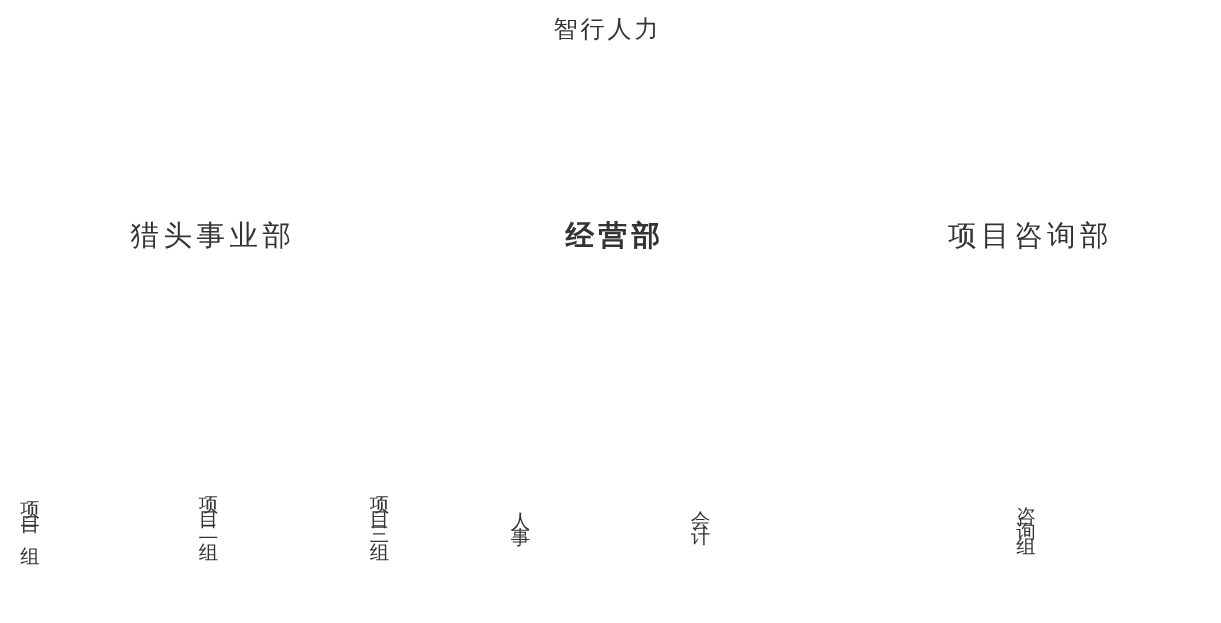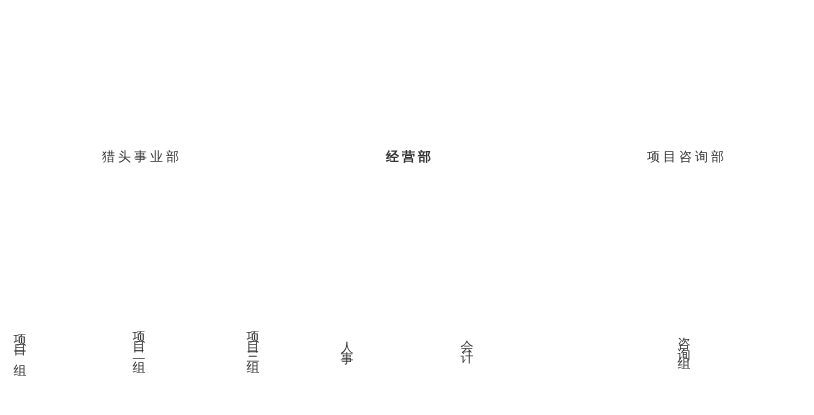--- a/index.html
+++ b/index.html
@@ -24,36 +24,37 @@
     transform: translate(-50%, -50%);
     white-space: nowrap;
     cursor: default;
     user-select: none;
   }
   .root {
     font-size: 16px;
     letter-spacing: 2px;
   }
   .dept {
-    font-size: 13px;
+    font-size: 19px;
     letter-spacing: 3px;
   }
   .leaf {
     writing-mode: vertical-rl;
     text-orientation: upright;
     font-size: 13px;
     letter-spacing: 10px;
     line-height: 1;
   }
 </style>
 </head>
 <body>
 
 <div class="canvas">
 
+  <div class="node root" style="left:405px; top:20px;">智行人力</div>
 
   <div class="node dept" style="left:142px; top:157px;">猎头事业部</div>
 
   <div class="node dept" style="left:410px; top:157px;font-weight:bold;">经营部</div>
 
   <div class="node dept" style="left:687px; top:157px;">项目咨询部</div>
 
   <div class="node leaf" style="left:20px; top:344px;">项目一组</div>
 
   <div class="node leaf" style="left:139px; top:341px;">项目二组</div>

